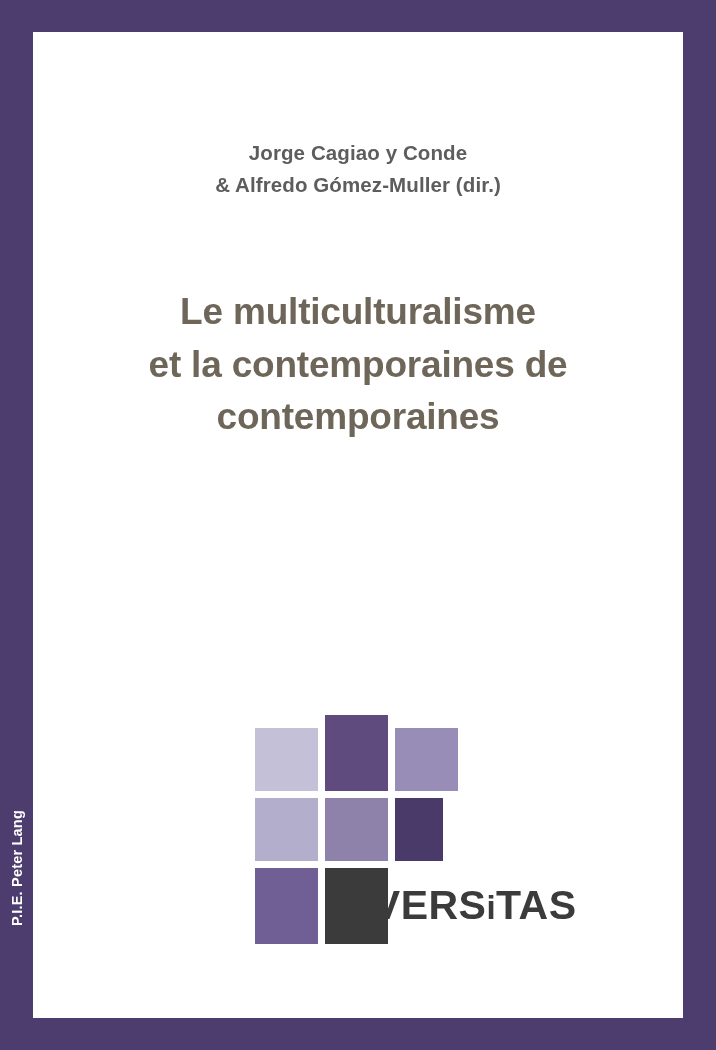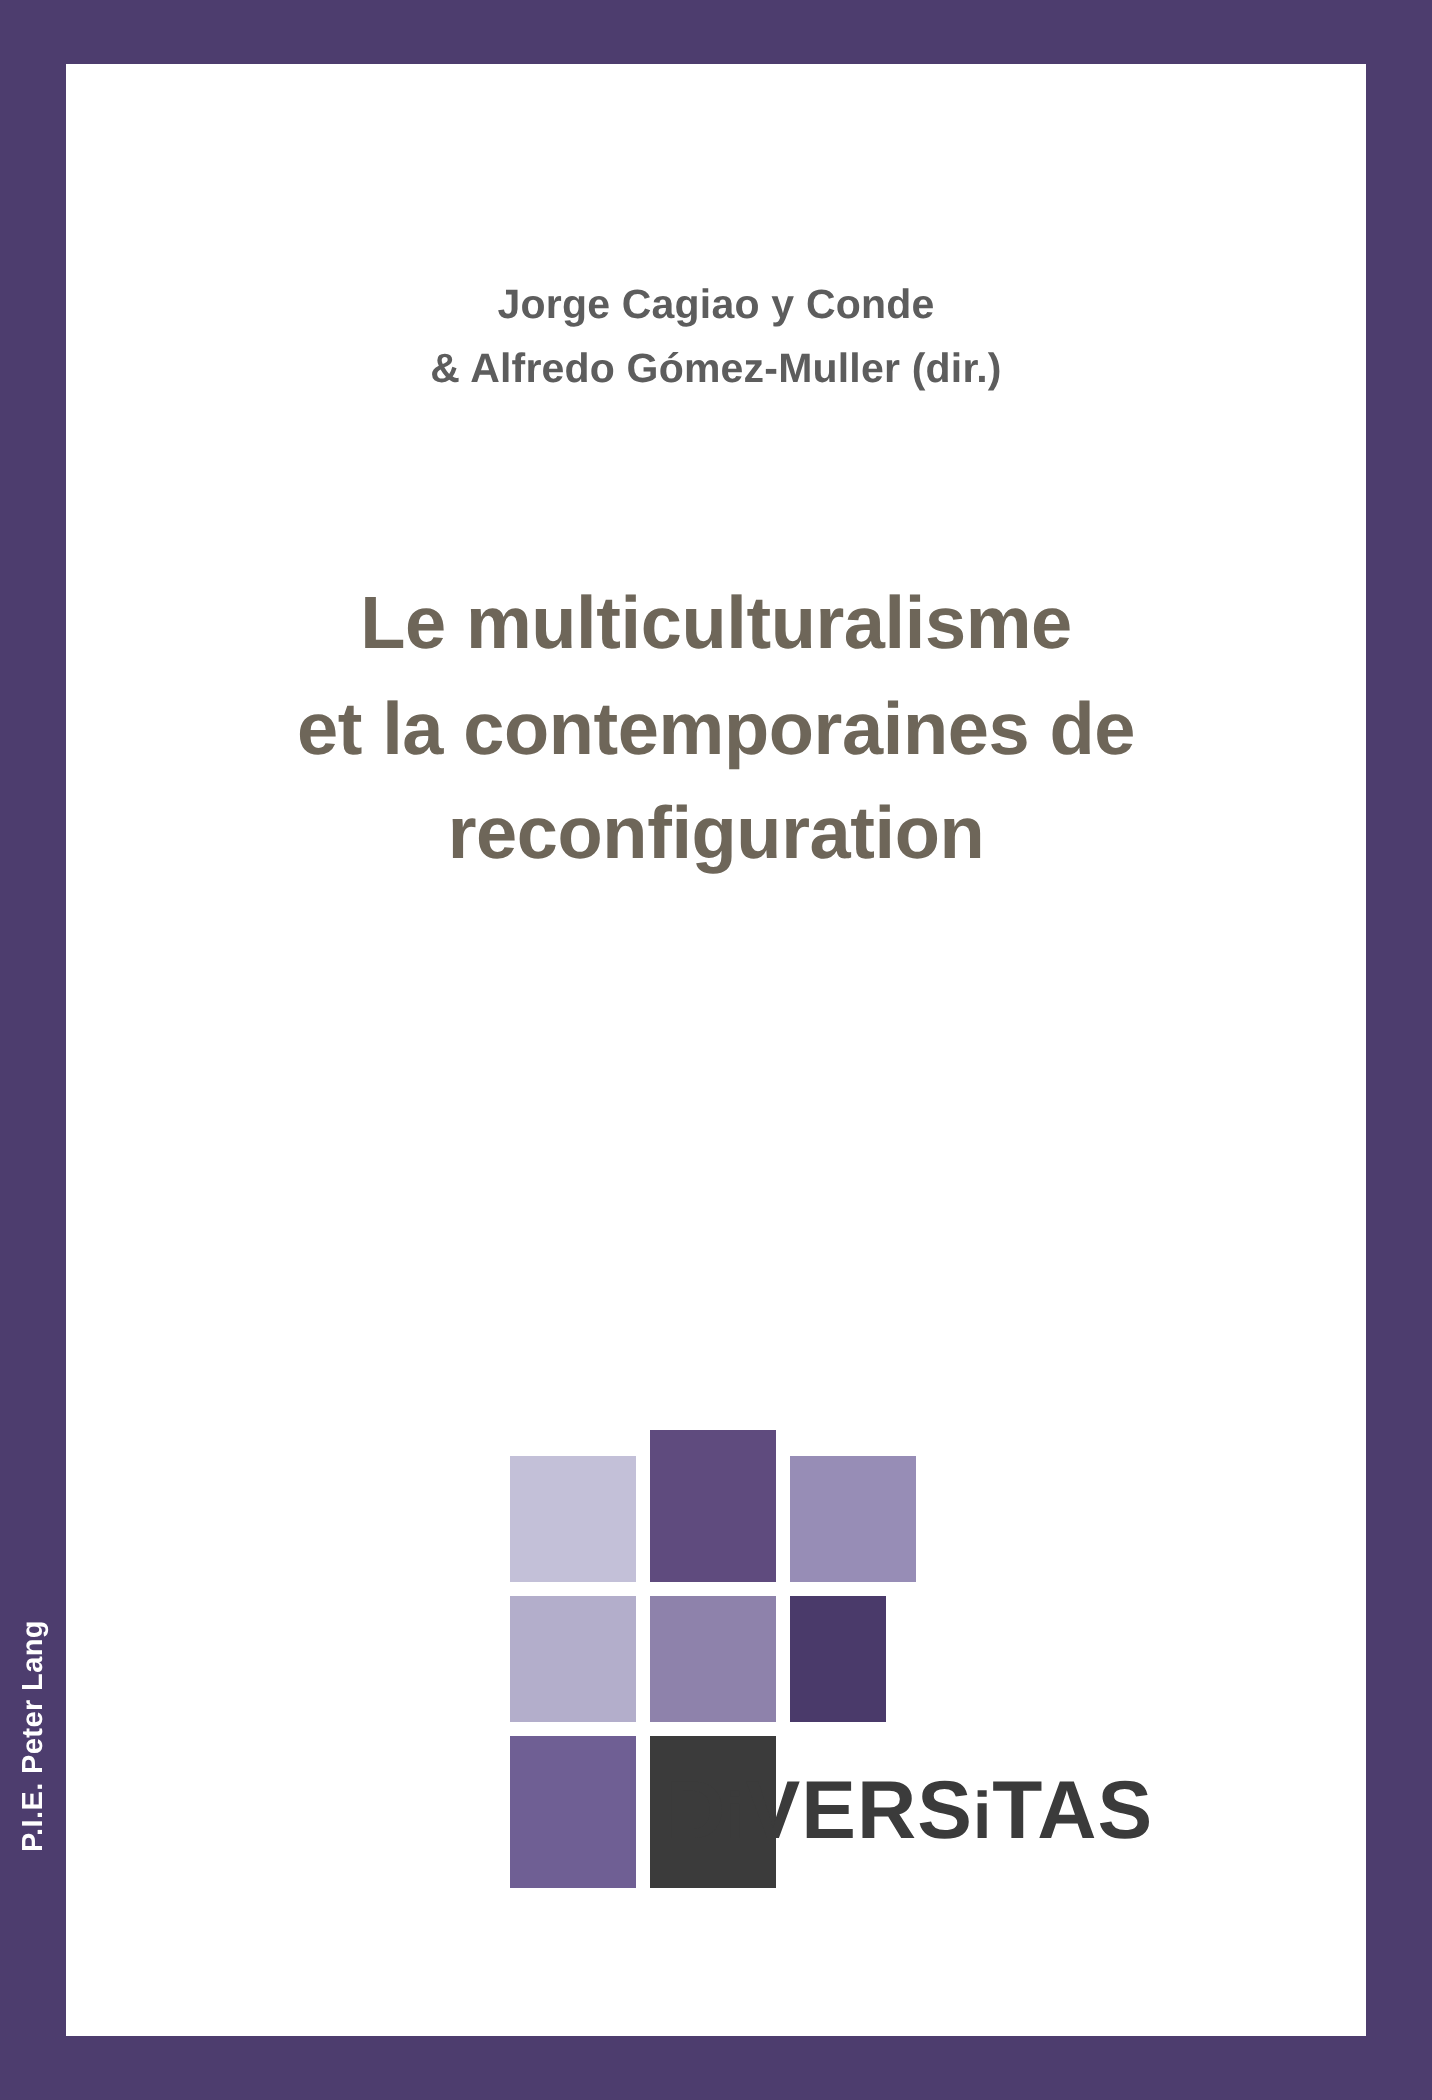--- a/index.html
+++ b/index.html
@@ -125,21 +125,21 @@
   <div class="page">
 
     <div class="authors">
       <div>Jorge Cagiao y Conde</div>
       <div>&amp; Alfredo Gómez-Muller (dir.)</div>
     </div>
 
     <div class="title">
       <div>Le multiculturalisme</div>
       <div>et la contemporaines de</div>
-      <div>reconfiguration</div>
+      <div>contemporaines</div>
     </div>
 
     <div class="logo">
       <div class="logo-grid" id="logo-grid">
           <div class="sq" style="left: 0px; top: 0px; width: 63px; height: 63px; background: rgb(195, 192, 216);"></div>
           <div class="sq" style="left: 70px; top: -13px; width: 63px; height: 76px; background: rgb(95, 75, 126);"></div>
           <div class="sq" style="left: 140px; top: 0px; width: 63px; height: 63px; background: rgb(151, 141, 182);"></div>
           <div class="sq" style="left: 0px; top: 70px; width: 63px; height: 63px; background: rgb(179, 174, 203);"></div>
           <div class="sq" style="left: 70px; top: 70px; width: 63px; height: 63px; background: rgb(142, 130, 171);"></div>
           <div class="sq" style="left: 140px; top: 70px; width: 48px; height: 63px; background: rgb(74, 58, 106);"></div>

